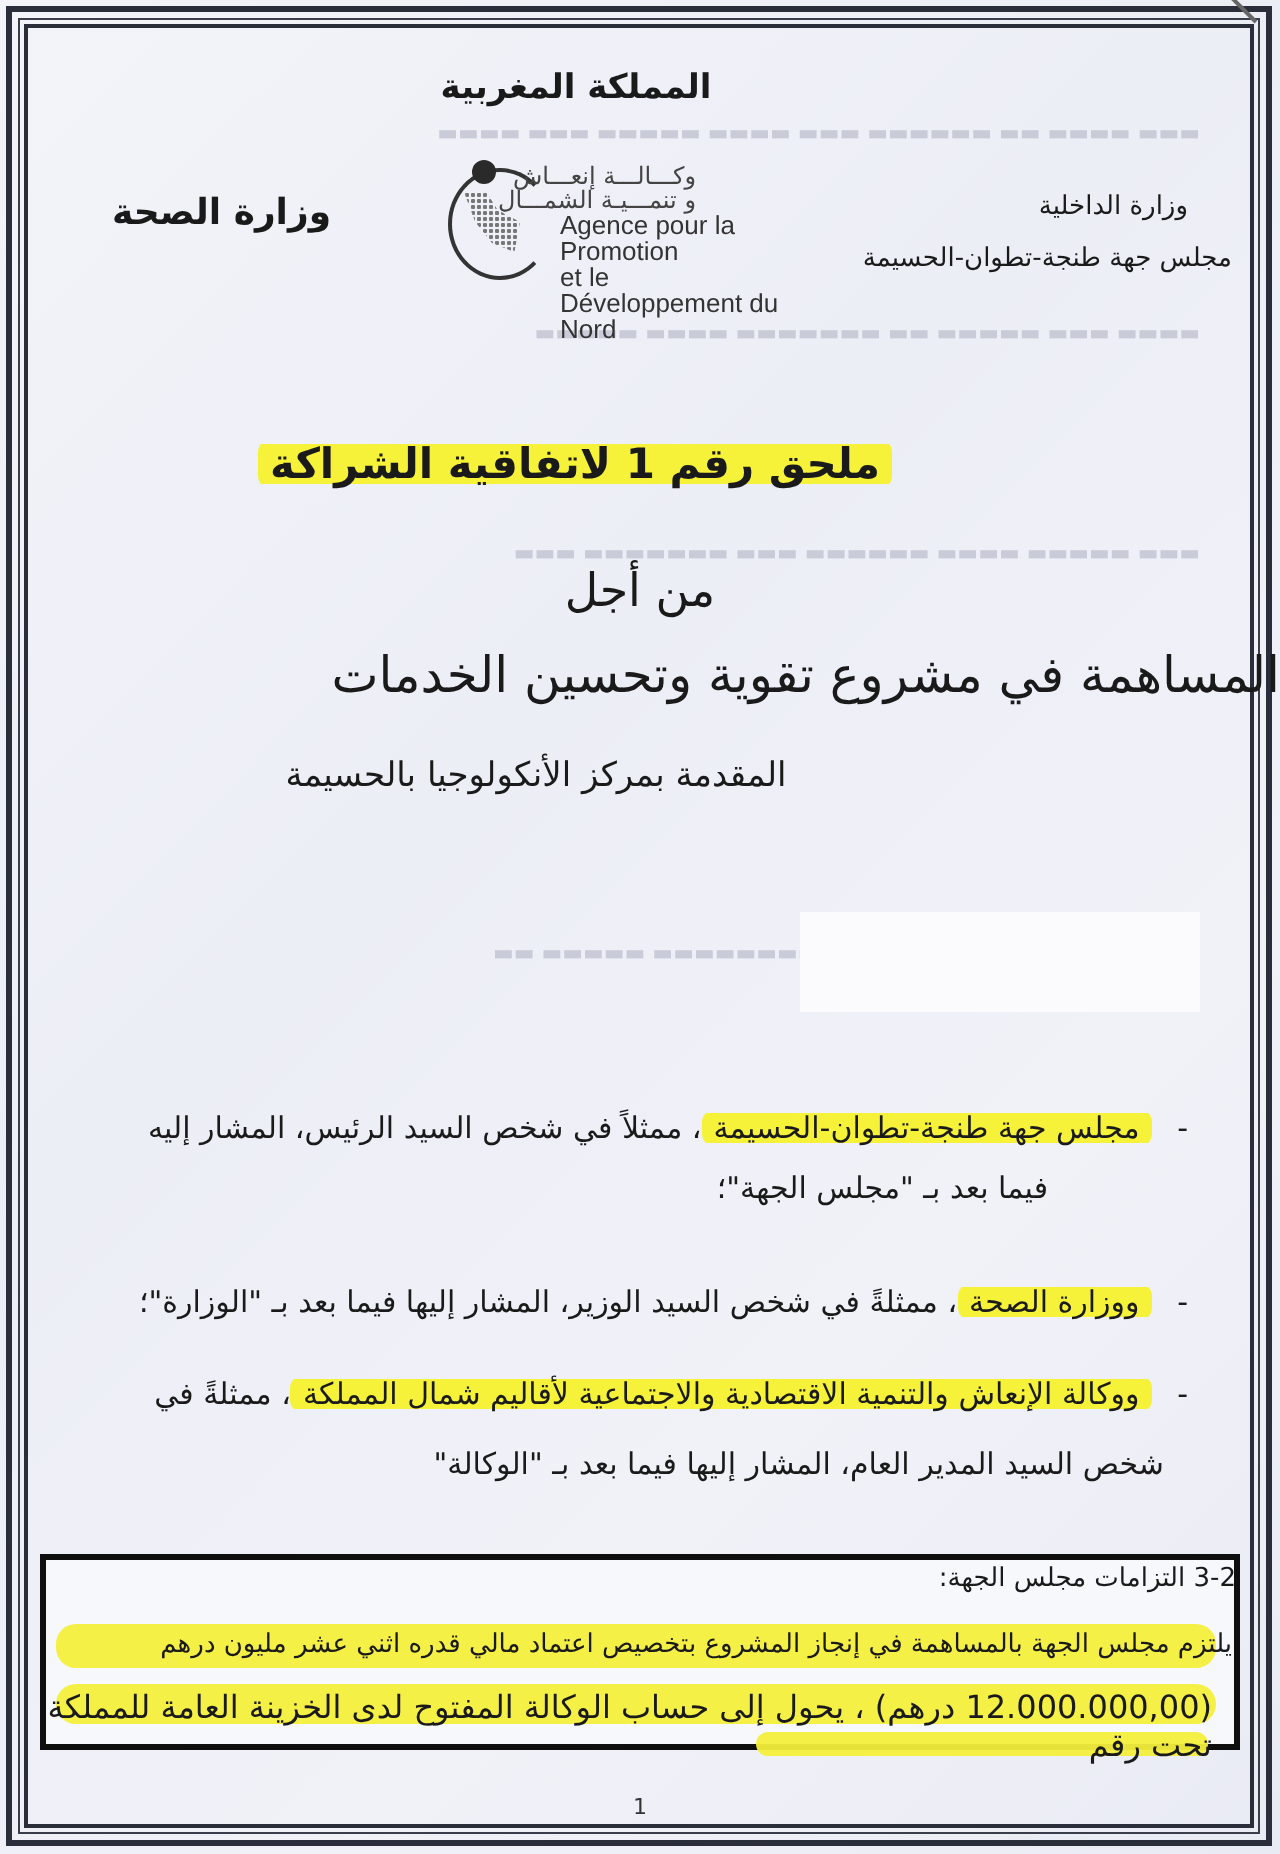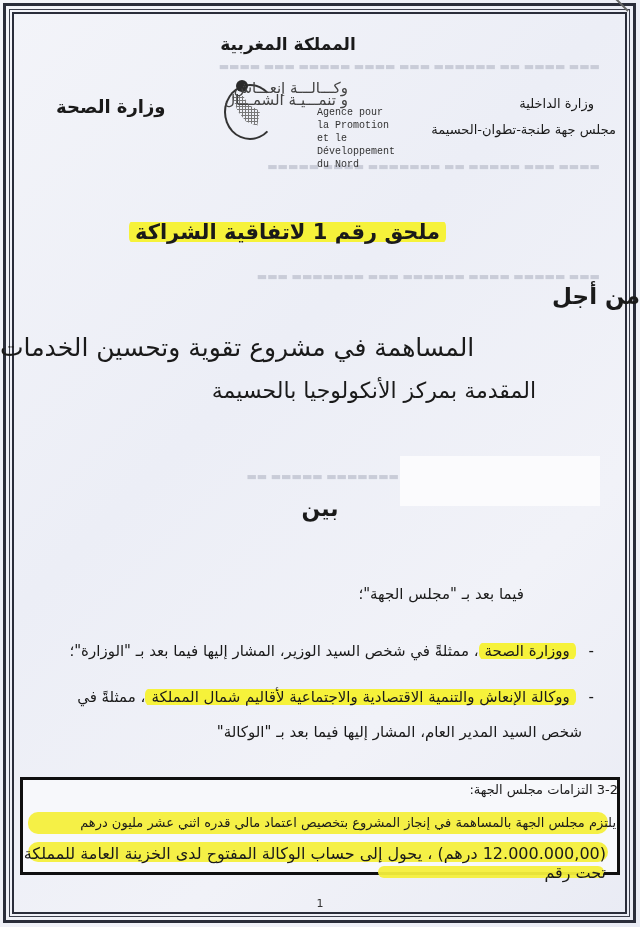--- a/index.html
+++ b/index.html
@@ -44,29 +44,29 @@
     position:absolute; left:2px; top:4px; width:48px; height:52px;
     border:2px solid #333; border-radius:50%; border-right-color:transparent; border-top-color:#333;
   }
   .logo-dot { position:absolute; left:14px; top:0px; width:12px; height:12px; border-radius:50%; background:#2a2a2a; }
   .logo-map {
     position:absolute; left:10px; top:16px; width:28px; height:30px;
     background-image:radial-gradient(#777 1px, transparent 1.2px);
     background-size:3px 3px;
     clip-path:polygon(0 0,40% 0,60% 30%,100% 50%,90% 100%,50% 85%,20% 50%);
   }
-  .logo-ar { position:absolute; right:44px; top:2px; font-size:15px; color:#444; line-height:12px; text-align:right; }
-  .logo-fr { position:absolute; left:58px; top:26px; font-size:10px; color:#333; line-height:13px; font-family:Liberation Mono, monospace;margin-left:37px; }
+  .logo-ar { position:absolute; right:44px; top:2px; font-size:12px; color:#444; line-height:12px; text-align:right; }
+  .logo-fr { position:absolute; left:58px; top:26px; font-size:13px; color:#333; line-height:13px; font-family:Liberation Sans, sans-serif; }
 
   .hl { background:linear-gradient(180deg, transparent 8%, #f6f23a 8%, #f6f23a 92%, transparent 92%); border-radius:6px; padding:0 6px; }
 
   .title { left:0; width:575px; top:220px; text-align:center; font-size:21px; font-weight:bold; }
-  .for { left:0; width:640px; top:283px; text-align:right; font-size:23px; font-weight:bold; }
-  .subj1 { left:0; width:640px; top:333px; text-align:left; font-size:25px; }
-  .subj2 { left:0; width:536px; top:378px; font-size:22px; }
+  .for { left:0; width:640px; top:283px; text-align:center; font-size:23px; font-weight:normal; }
+  .subj1 { left:0; width:640px; top:323px; text-align:right; font-size:25px; }
+  .subj2 { left:0; width:536px; top:378px; text-align:center; font-size:17px; }
 
   .redact { left:400px; top:456px; width:200px; height:50px; background:#fbfbfd; }
 
   .between { left:0; width:640px; top:496px; text-align:center; font-size:22px; font-weight:bold; }
 
   .party { right:46px; font-size:15px; text-align:right; }
   .p1 { top:555px; }
   .p1b { top:585px; right:116px; }
   .p2 { top:642px;margin-left:17px; }
   .p3 { top:688px; }
@@ -121,22 +121,25 @@
 
   <div class="abs rtl title">
     <span class="hl">ملحق رقم 1 لاتفاقية الشراكة</span>
   </div>
   <div class="abs rtl for">من أجل</div>
   <div class="abs rtl subj1">المساهمة في مشروع تقوية وتحسين الخدمات</div>
   <div class="abs rtl subj2">المقدمة بمركز الأنكولوجيا بالحسيمة</div>
 
   <div class="abs redact"></div>
 
-  <div class="abs rtl between">بين</div>
 
+  <div class="abs rtl party p1">
+    <span class="dash">-</span>
+    <span class="hl">مجلس جهة طنجة-تطوان-الحسيمة</span><span>، ممثلاً في شخص  السيد الرئيس، المشار إليه</span>
+  </div>
   <div class="abs rtl party p1b">فيما بعد بـ "مجلس الجهة"؛</div>
 
   <div class="abs rtl party p2">
     <span class="dash">-</span>
     <span class="hl">ووزارة الصحة</span><span>، ممثلةً في شخص السيد  الوزير، المشار إليها فيما بعد بـ "الوزارة"؛</span>
   </div>
 
   <div class="abs rtl party p3">
     <span class="dash">-</span>
     <span class="hl">ووكالة الإنعاش والتنمية الاقتصادية والاجتماعية لأقاليم شمال المملكة</span><span>، ممثلةً في</span>

